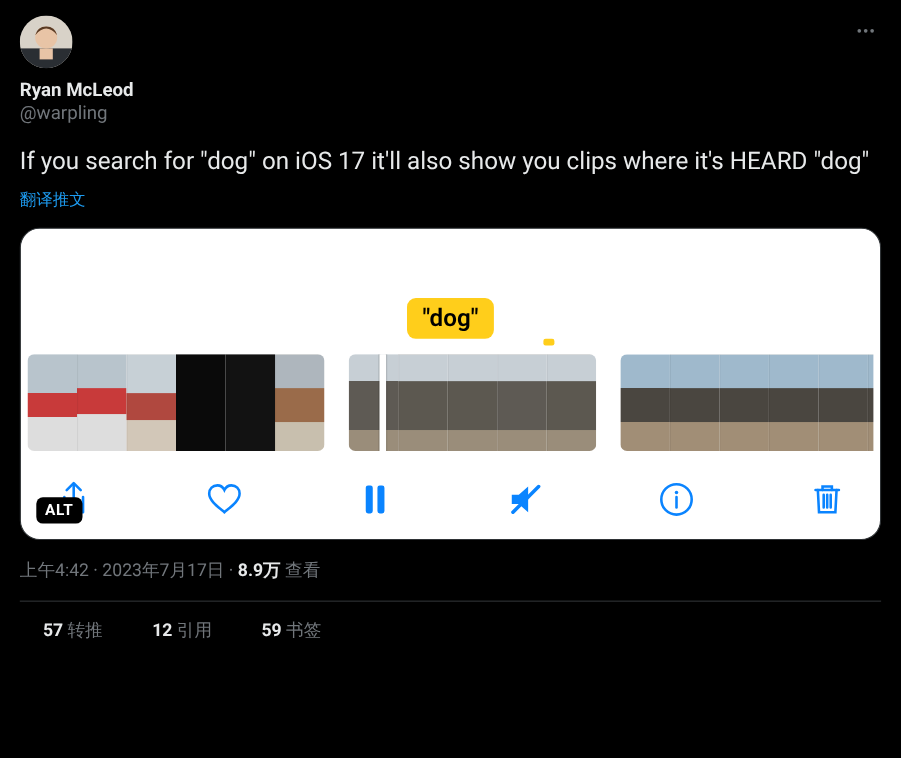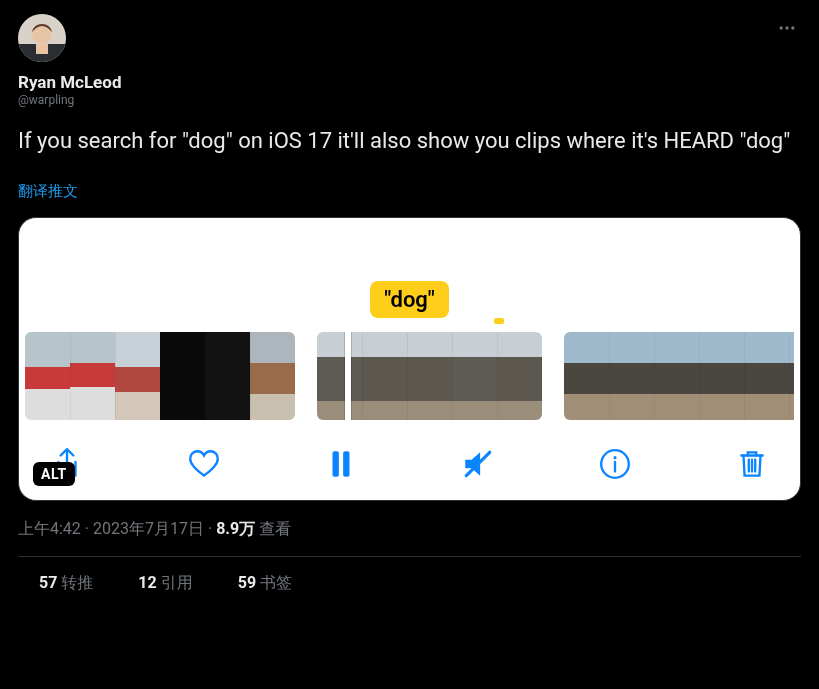--- a/index.html
+++ b/index.html
@@ -26,39 +26,39 @@
     height: 48px;
     border-radius: 50%;
     overflow: hidden;
     flex-shrink: 0;
     position: relative;
     background: #333;
   }
   .avatar svg { width: 100%; height: 100%; display: block; }
   .names { display: flex; flex-direction: column; line-height: 1.25; }
   .display-name { font-weight: 700; font-size: 17px; color: #e7e9ea; }
-  .handle { color: #71767b; font-size: 12px; }
+  .handle { color: #71767b; font-size: 17px; }
   .more {
     position: absolute;
     top: 0;
     right: 0;
     color: #71767b;
     padding: 4px;
     cursor: pointer;
   }
   .more svg { width: 20px; height: 20px; display: block; }
 
   .body-text {
     margin-top: 18px;
     font-size: 22px;
     line-height: 1.35;
     color: #e7e9ea;
   }
   .translate {
-    margin-top: 26px;
+    margin-top: 10px;
     font-size: 15px;
     color: #1d9bf0;
     cursor: pointer;
     display: inline-block;
   }
 
   .media-card {
     margin-top: 16px;
     background: #fff;
     border-radius: 18px;

